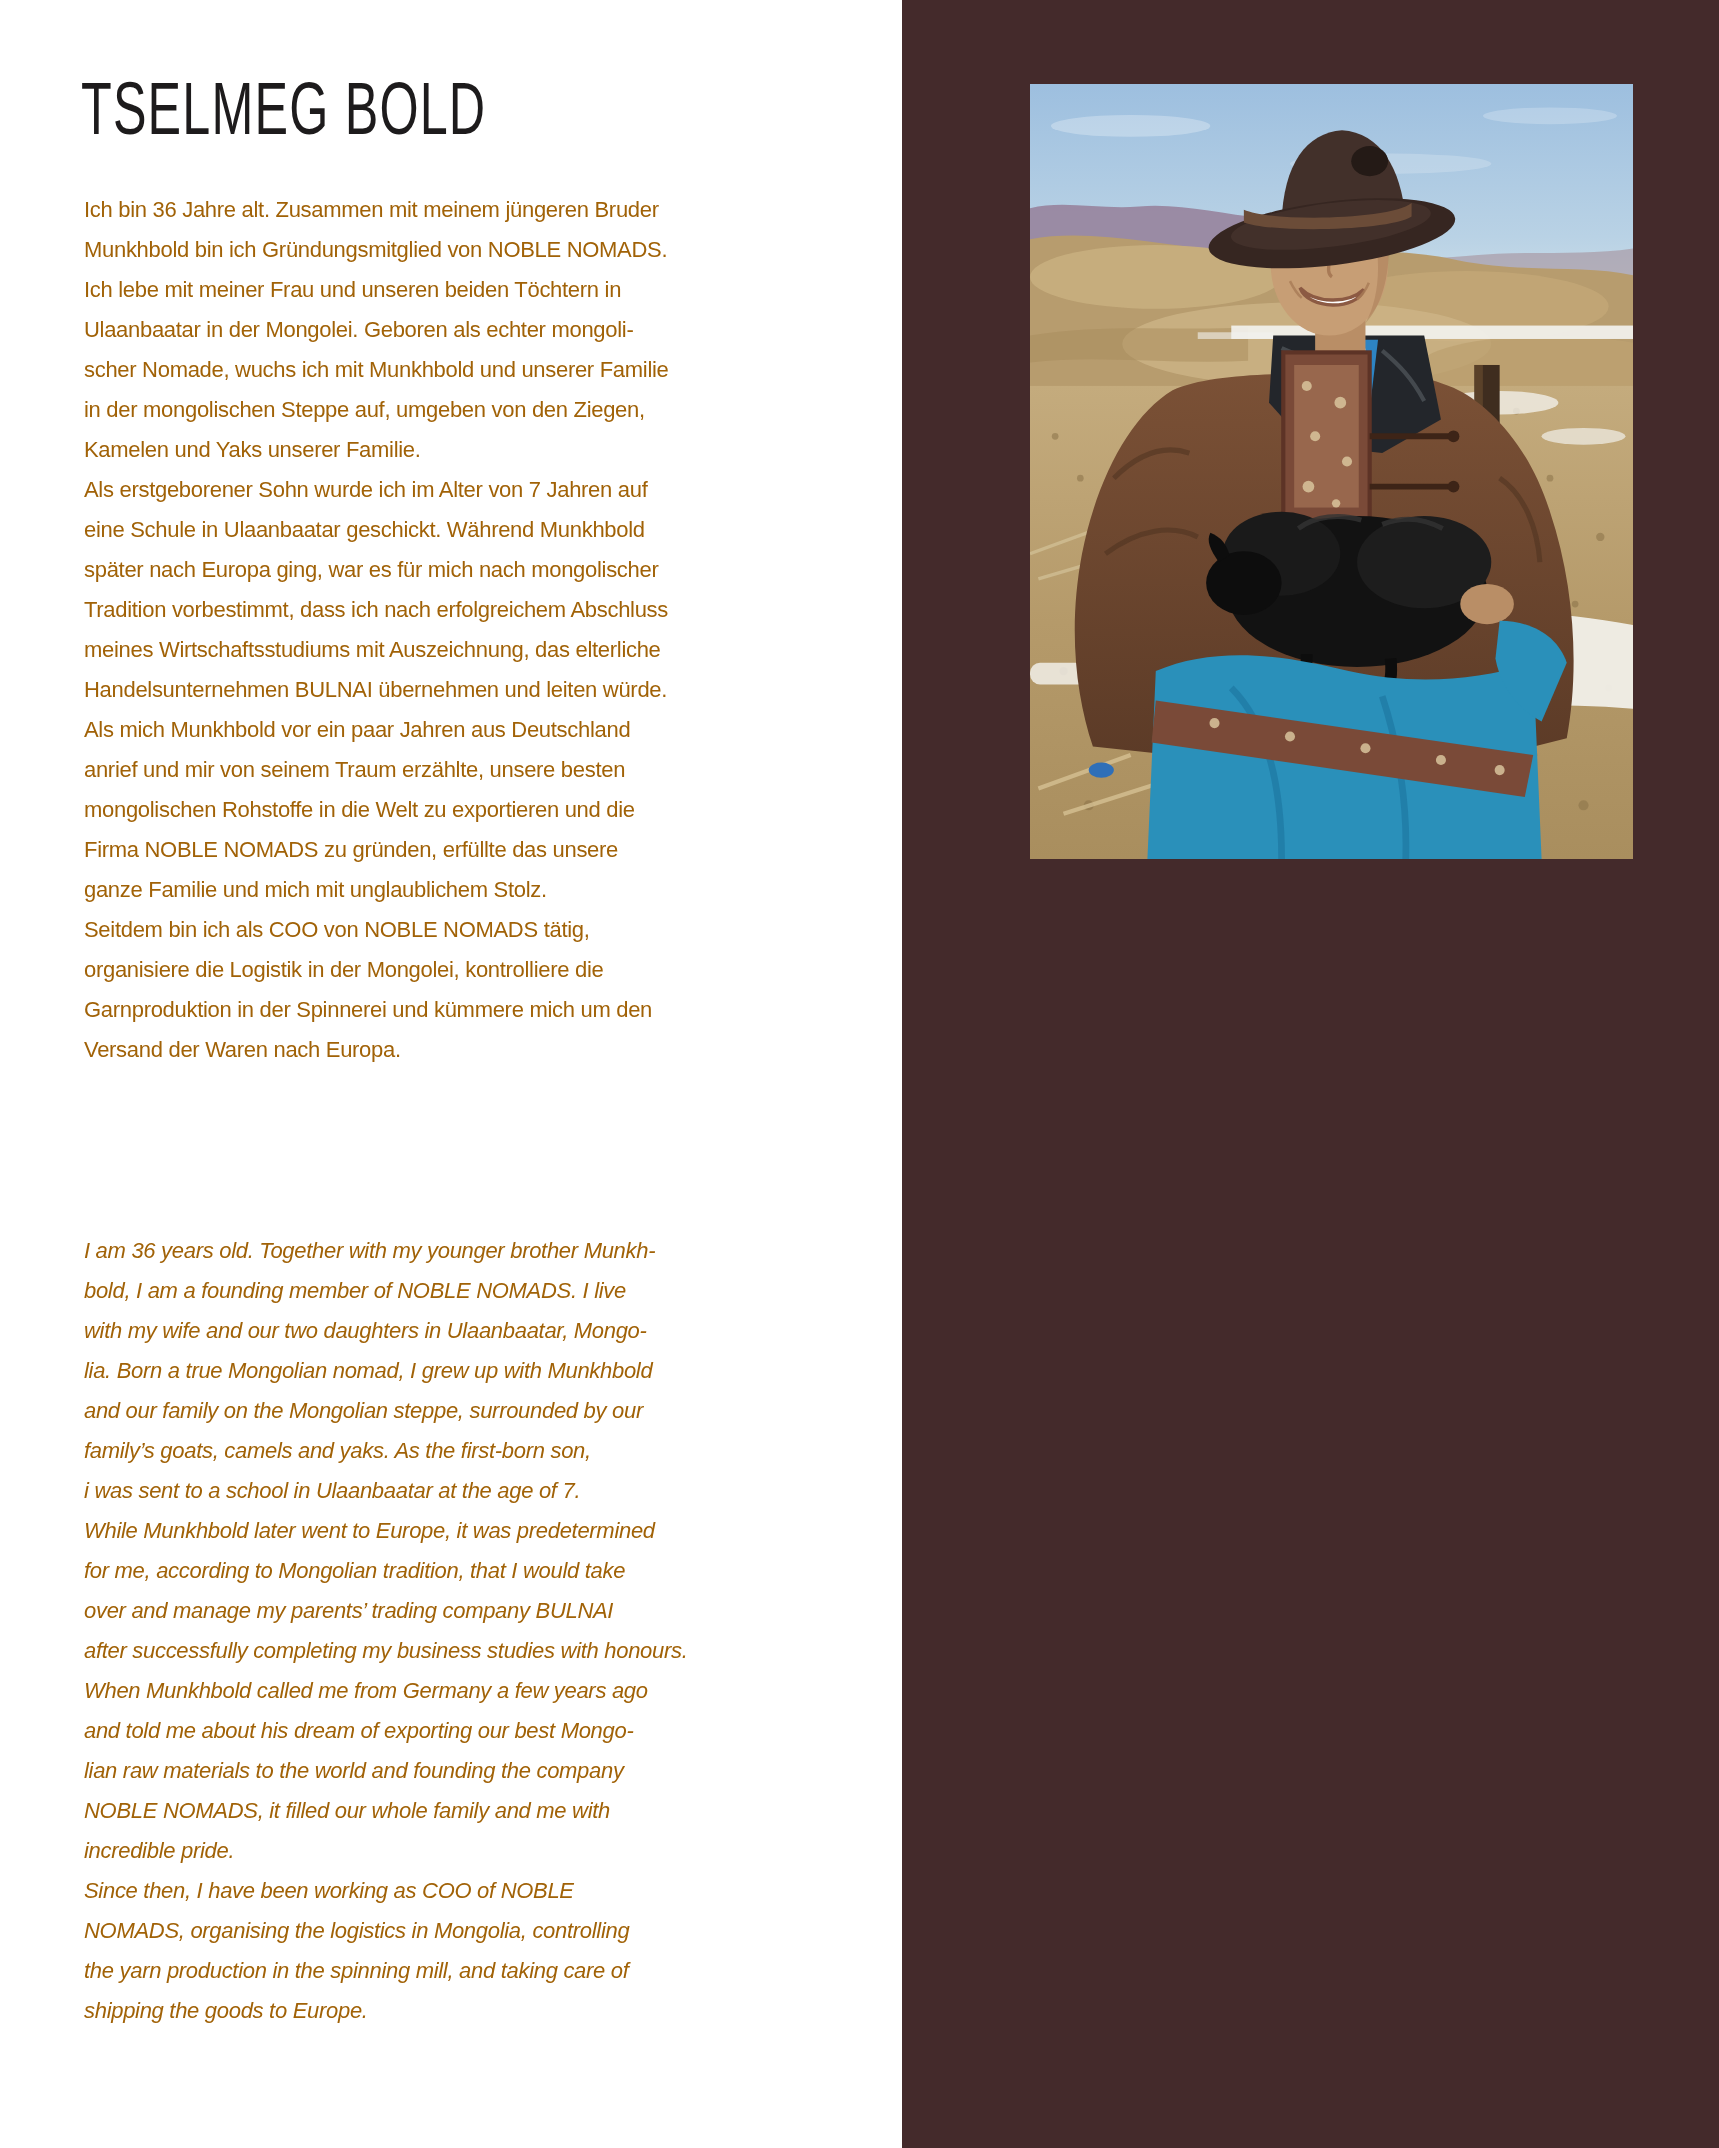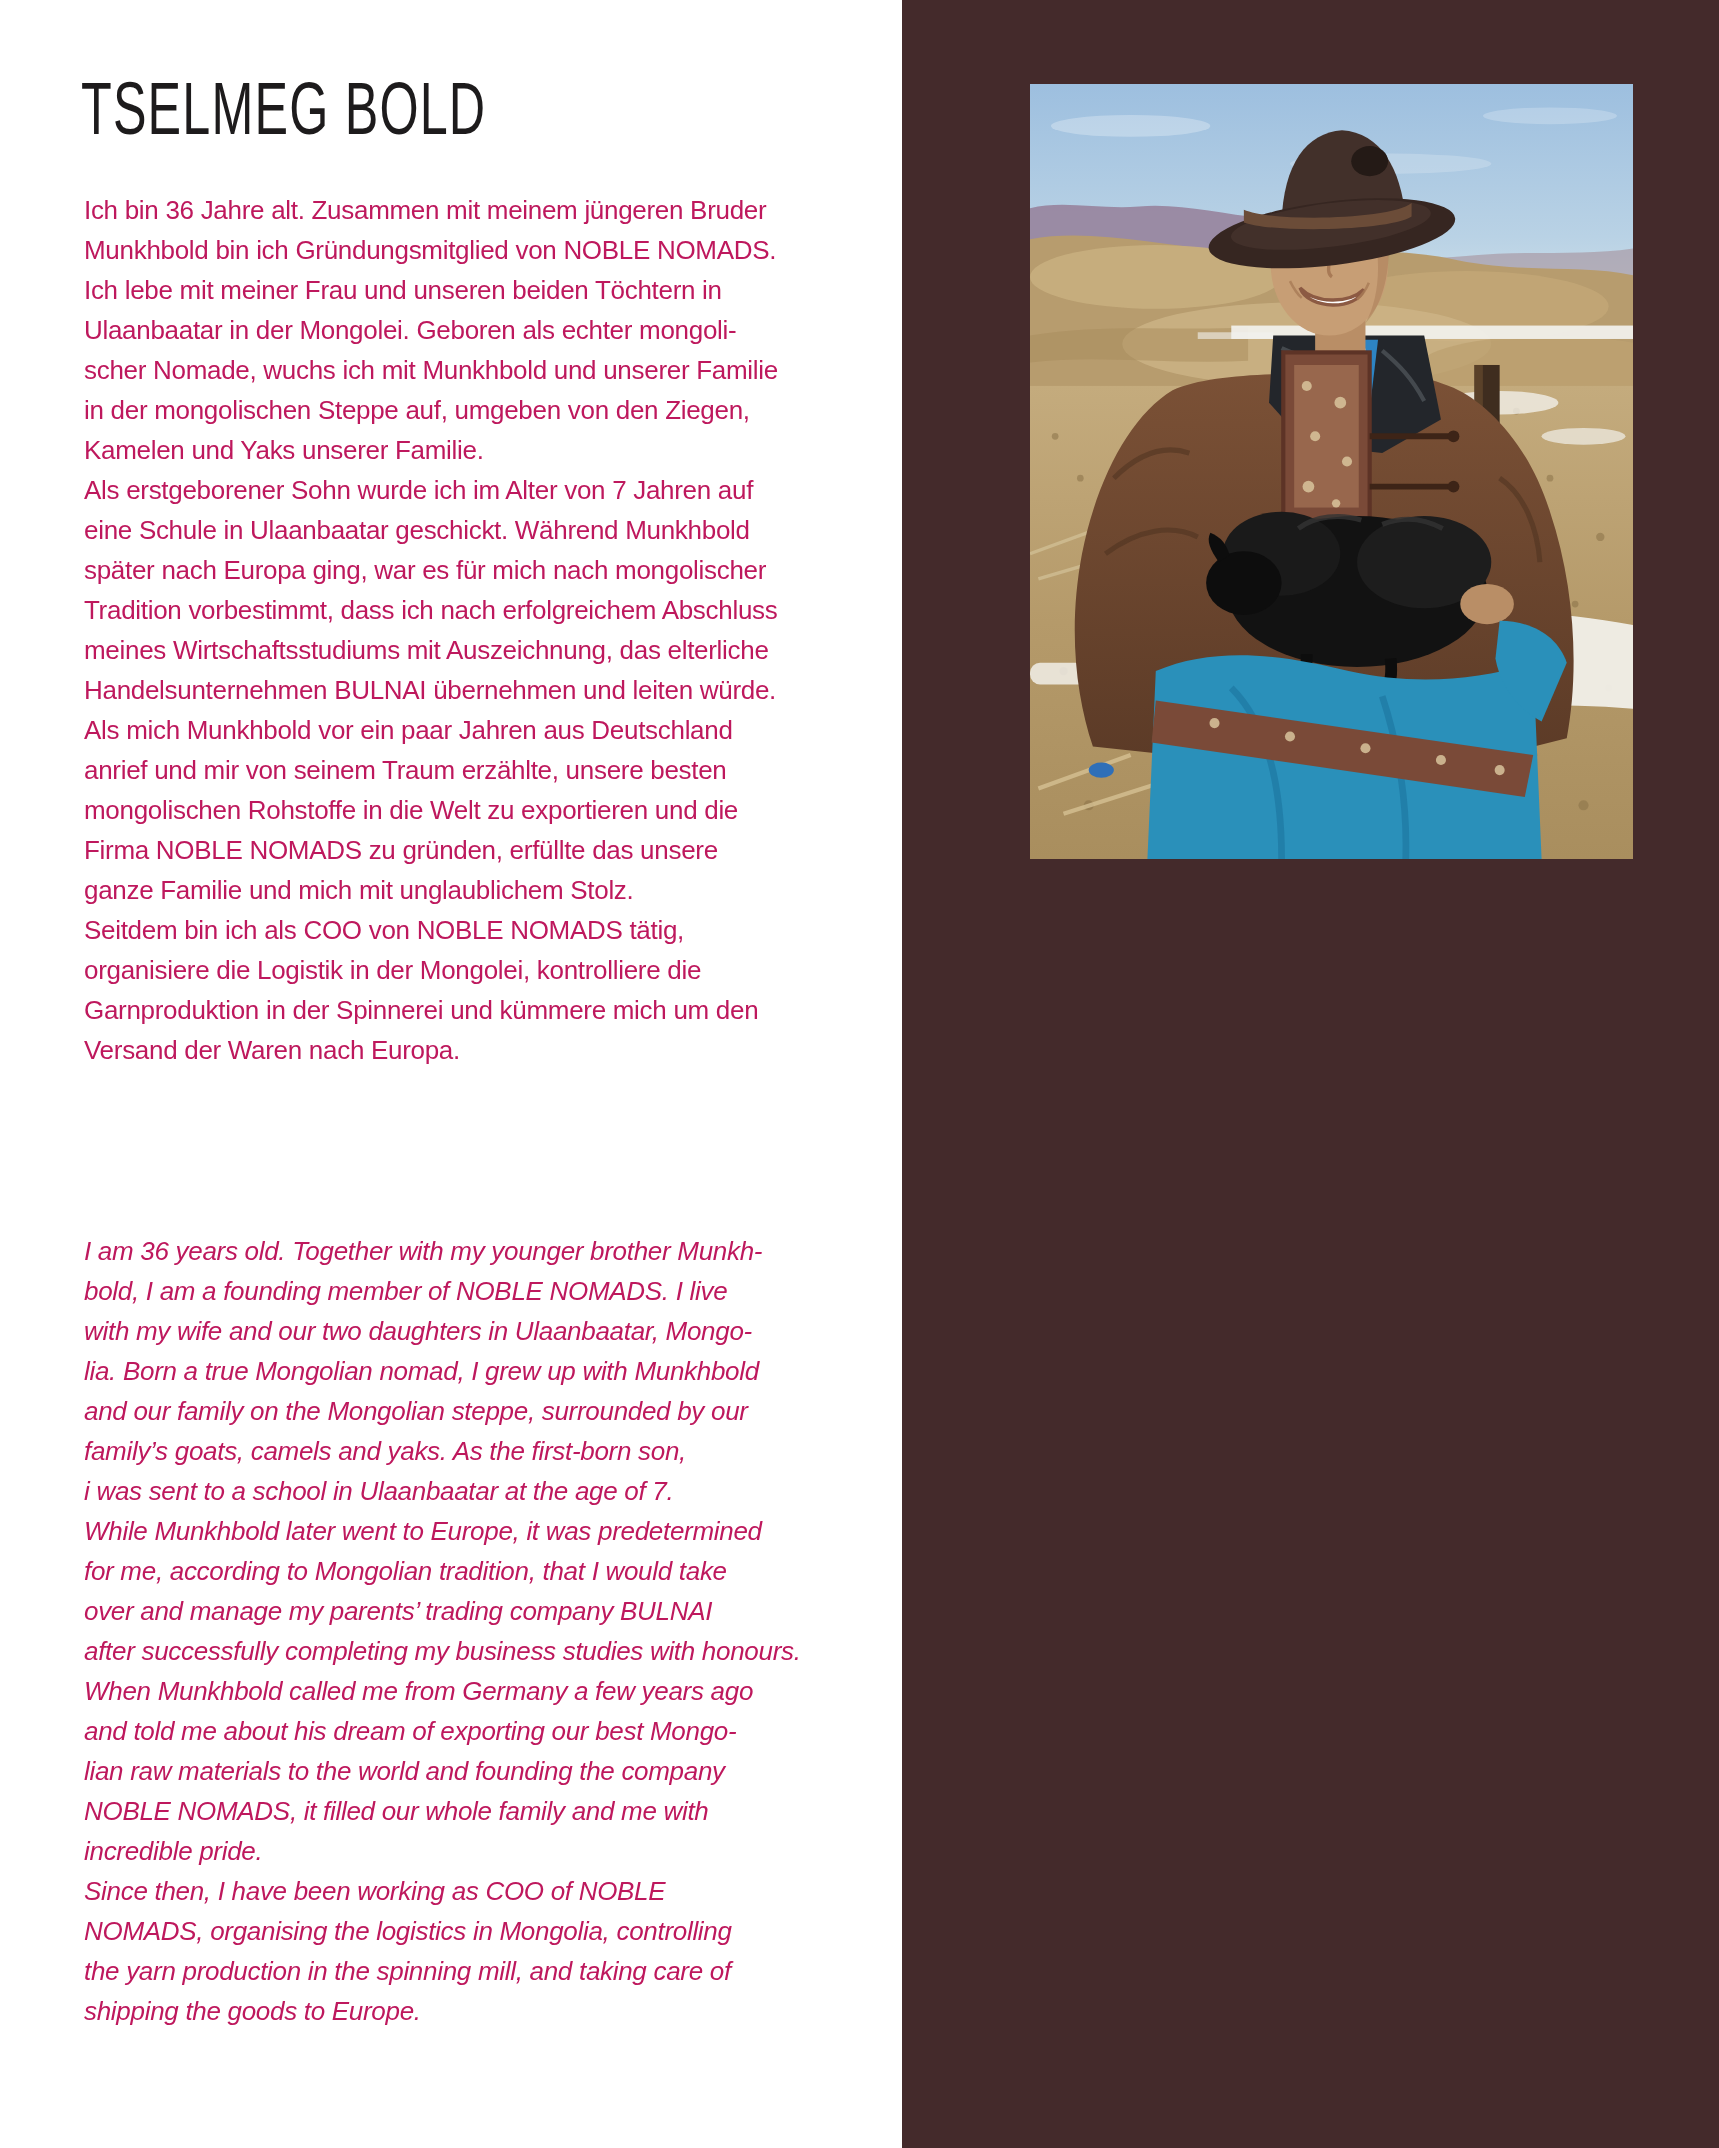--- a/index.html
+++ b/index.html
@@ -29,24 +29,24 @@
     font-weight:300;
     letter-spacing:1.7px;
     color:#1d1b1c;
     transform:scaleX(0.68);
     transform-origin:left top;
     white-space:nowrap;
   }
   
   .bio{
     position:absolute;left:84px;width:738px;
-    font-size:26px;line-height:40px;
+    font-size:22px;line-height:40px;
     letter-spacing:-0.3px;
     white-space:pre-line;
-    color:#be185d;
+    color:#a16207;
   }
   #bio-de{top:190px;}
   #bio-en{top:1231px;font-style:italic;}
 </style>
 </head>
 <body>
 
 <div id="page">
 
   <div id="sidebar"></div>

